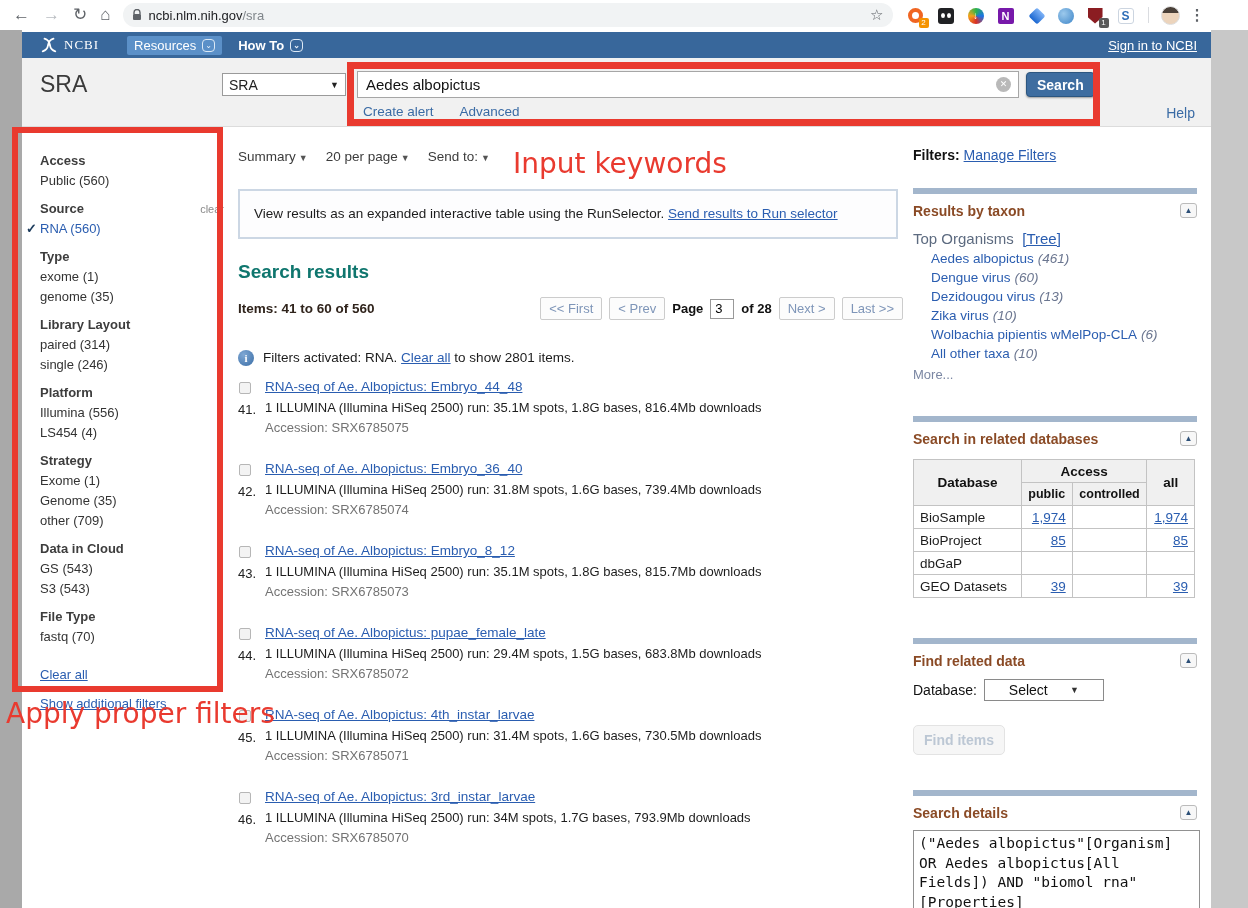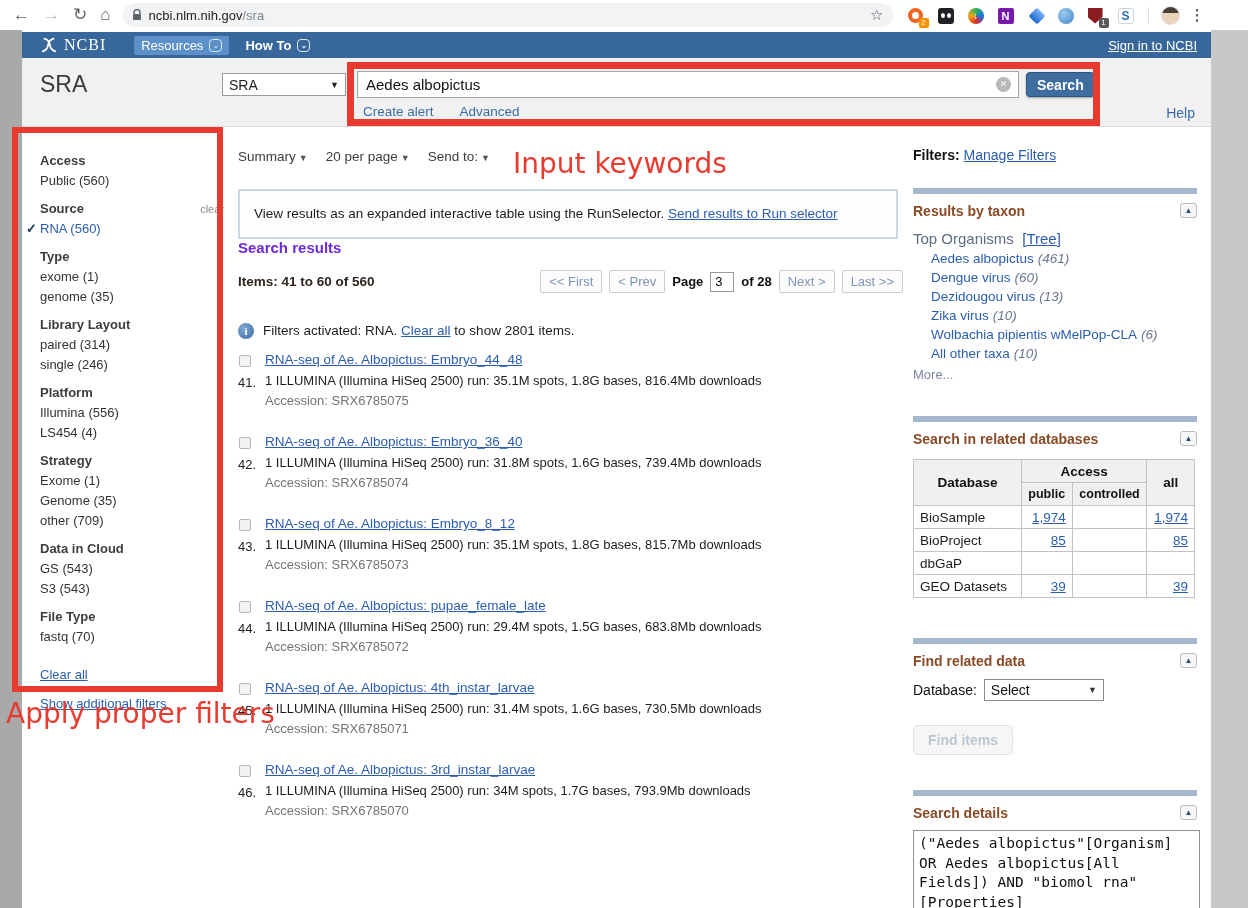--- a/index.html
+++ b/index.html
@@ -34,21 +34,21 @@
 
   
   .left-strip { position:absolute; left:0; top:30px; width:22px; height:878px; background:#a9a9a9; }
   .right-strip { position:absolute; left:1211px; top:30px; width:37px; height:878px; background:#c8c8c8; }
 
   
   .page { position:absolute; left:22px; top:30px; width:1189px; height:878px; background:#fff; }
 
   .ncbi-bar { margin-top:2px; height:26px; background:#38679B; display:flex; align-items:center; color:#fff; padding:0 14px 0 18px; }
   .ncbi-logo { display:flex; align-items:center; gap:6px; cursor:pointer; }
-  .ncbi-logo-text { font-family:"Liberation Serif",serif; font-size:16px; letter-spacing:1px; }
+  .ncbi-logo-text { font-family:"Liberation Serif",serif; font-size:13px; letter-spacing:1px; }
   .res-btn { background:#5b90c8; padding:2px 7px; border-radius:2px; font-size:13px; margin-left:28px; display:flex; align-items:center; gap:6px; cursor:pointer; }
   .howto-btn { font-size:13px; font-weight:bold; margin-left:16px; display:flex; align-items:center; gap:6px; cursor:pointer; }
   .chev-box { width:13px; height:13px; border:1px solid #dce9f5; border-radius:4px; font-size:8px; line-height:11px; text-align:center; color:#eaf2fb; }
   .signin { margin-left:auto; font-size:13px; color:#fff; text-decoration:underline; cursor:pointer; }
 
   .page-header { height:69px; background:#f1f1f1; position:relative; border-bottom:1px solid #dcdcdc; }
   .app-title { position:absolute; left:18px; top:13px; font-size:23px; color:#3b3b3b; }
   .db-select { position:absolute; left:200px; top:15px; width:124px; height:23px; background:#fff; border:1px solid #9a9a9a; display:flex; align-items:center; padding:0 6px; font-size:14px; color:#222; cursor:pointer; }
   .db-select .arr { margin-left:auto; font-size:9px; color:#222; }
   .search-wrap { position:absolute; left:335px; top:13px; width:662px; height:27px; }
@@ -74,21 +74,21 @@
   .show-add { margin-top:14px; }
 
   .main { width:667px; flex:none; font-size:13px; position:relative; }
   .display-row { margin-top:22px; display:flex; align-items:center; color:#3c3c3c; font-size:13.5px; }
   .dd { cursor:pointer; }
   .dd .arr { font-size:9px; color:#555; margin-left:3px; }
   .dd + .dd { margin-left:18px; }
   .sendto { margin-left:auto; margin-right:14px; }
   .runsel-box { margin-top:25px; width:660px; border:2px solid #ccd7e4; background:#fdfdfe; padding:12px 14px; font-size:13.5px; line-height:22px; color:#1c1c1c; }
   .runsel-box a { color:#2a5db0; text-decoration:underline; cursor:pointer; }
-  .sr-heading { color:#6d28d9; font-weight:bold; font-size:15px; }
+  .sr-heading { margin-top:22px; color:#0f766e; font-weight:bold; font-size:19px; }
   .items-row { margin-top:14px; display:flex; align-items:center; }
   .items-line { font-weight:bold; font-size:13.5px; color:#30241c; }
   .pagination { margin-left:auto; margin-right:2px; display:flex; align-items:center; gap:7px; font-size:13px; }
   .pg-btn { border:1px solid #ccc; background:#fcfcfc; padding:3px 8px; color:#7e95b8; border-radius:2px; cursor:pointer; white-space:nowrap; }
   .pg-label, .pg-of { font-weight:bold; color:#111; }
   .pg-input { width:24px; height:20px; border:1px solid #999; font-size:13px; padding-left:4px; font-family:"Liberation Sans",sans-serif; }
   .notice-row { margin-top:30px; display:flex; gap:9px; font-size:13.5px; align-items:flex-start; color:#1c1c1c; }
   .info-icon { width:16px; height:16px; border-radius:50%; background:radial-gradient(circle at 35% 30%, #7fa8d4, #3a6da6); color:#fff; font-size:11px; font-weight:bold; text-align:center; line-height:16px; font-family:"Liberation Serif",serif; flex:none; }
   .notice-row a { color:#2a5db0; text-decoration:underline; cursor:pointer; }
 
@@ -119,23 +119,23 @@
   .rel-table { margin-top:12px; border-collapse:collapse; font-size:13.5px; width:282px; }
   .rel-table th, .rel-table td { border:1px solid #c3c3c3; padding:2px 6px; height:23px; }
   .rel-table th { background:#f0f0f0; font-weight:bold; text-align:center; color:#111; }
   .rel-table th.small { font-size:12.5px; }
   .rel-table td { background:#fff; color:#1c1c1c; }
   .rel-table td.num { text-align:right; }
   .rel-table td.num span { color:#2a5db0; text-decoration:underline; cursor:pointer; }
   .col-name { width:106px; } .col-pub { width:50px; } .col-ctl { width:59px; } .col-all { width:46px; }
 
   .db-row { margin-top:10px; display:flex; align-items:center; gap:7px; font-size:14px; color:#111; }
-  .select-box { width:120px; height:22px; border:1px solid #8a8a8a; background:#fff; display:flex; align-items:center; padding:0 6px; font-size:14px; cursor:pointer; }
+  .select-box { width:120px; height:22px; border:1px solid #8a8a8a; background:#fff; display:flex; align-items:center; padding:0 24px; font-size:14px; cursor:pointer; }
   .select-box .arr { margin-left:auto; font-size:9px; color:#333; }
-  .find-items-btn { margin-top:24px; width:100px; height:30px; border:1px solid #e3e3e3; border-radius:5px; background:#f6f6f6; color:#bcc7d4; font-size:14px; font-weight:bold; cursor:default; }
+  .find-items-btn { margin-top:24px; width:92px; height:30px; border:1px solid #e3e3e3; border-radius:5px; background:#f6f6f6; color:#bcc7d4; font-size:14px; font-weight:bold; cursor:default; }
 
   .sd-textarea { margin-top:9px; width:287px; height:100px; border:1px solid #919191; font-family:"DejaVu Sans Mono",monospace; font-size:14.5px; line-height:19.5px; padding:3px 5px; white-space:pre; overflow:hidden; color:#111; }
 
   .gap34 { margin-top:34px; } .gap40 { margin-top:40px; } .gap35 { margin-top:35px; }
 
   
   .ann { position:absolute; z-index:50; pointer-events:none; }
   .ann-box { border:7px solid #e93a2f; }
   .ann-box-search { left:347px; top:62px; width:753px; height:64px; }
   .ann-box-filters { left:12px; top:127px; width:211px; height:565px; border-width:6px; }

